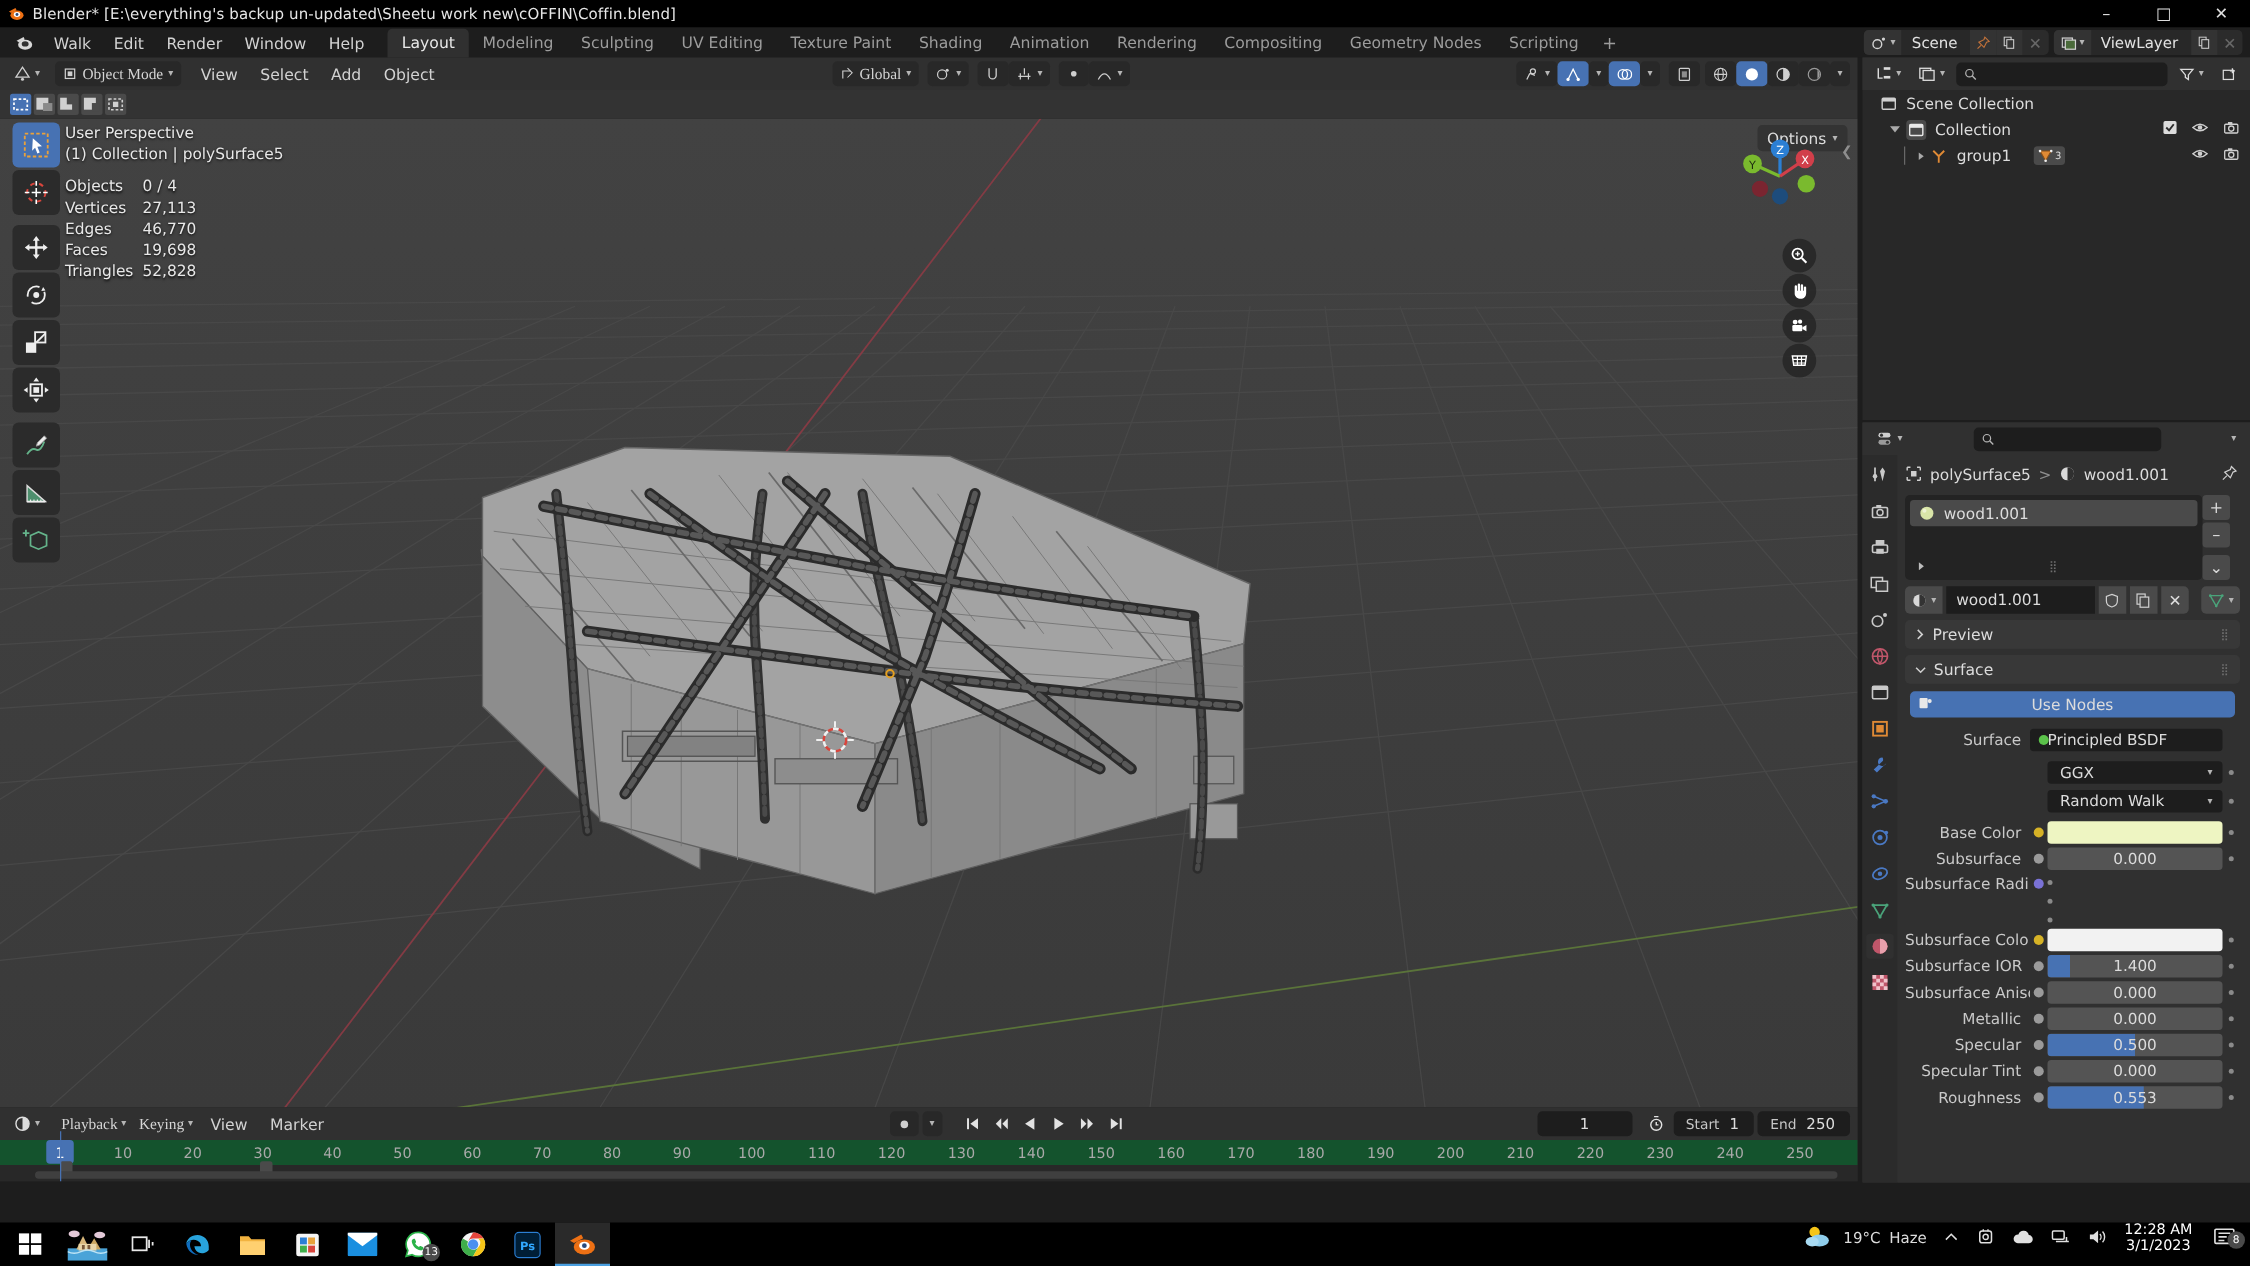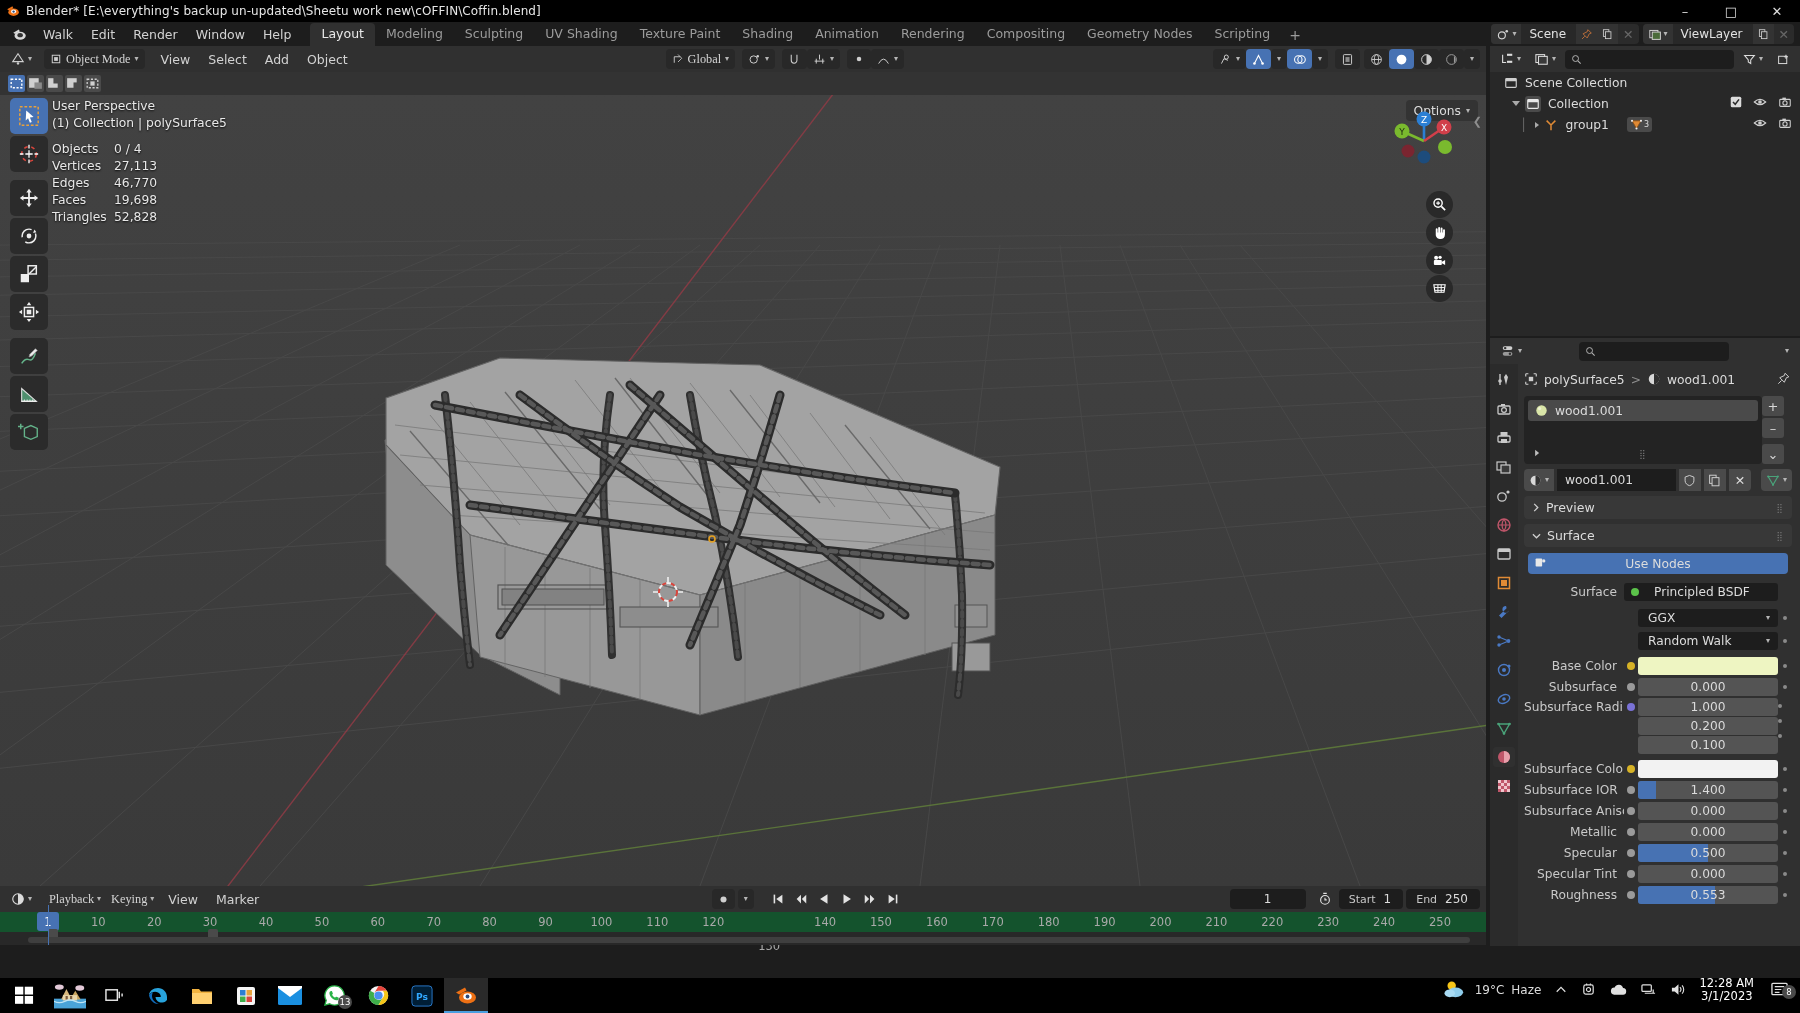--- a/index.html
+++ b/index.html
@@ -165,21 +165,21 @@
               display: flex; align-items: center; justify-content: center; position: relative; font-size: 12.3px; }
   .usenodes .nico { position: absolute; left: 6px; }
 
   .prow { display: flex; align-items: center; height: 20px; margin-top: 1px; }
   .prow .lab { width: 100px; text-align: right; padding-right: 7px; font-size: 12.2px; color: #c9c9c9;
                white-space: nowrap; overflow: hidden; }
   .prow .sock { width: 14px; display: flex; justify-content: center; }
   .dot { width: 8px; height: 8px; border-radius: 50%; }
   .prow .ctl { flex: 1; height: 18px; border-radius: 3px; display: flex; align-items: center;
                justify-content: center; font-size: 12.2px; position: relative; overflow: hidden; }
-  .ctl.dark { background: #1d1d1d; justify-content: flex-start; padding-left: 30px; }
+  .ctl.dark { background: #1d1d1d; justify-content: flex-start; padding-left: 14px; }
   .ctl.grey { background: #545454; }
   .ctl.slider { background: #545454; }
   .ctl.slider .fill { position: absolute; left: 0; top: 0; bottom: 0; background: #4772b3; }
   .ctl.slider .txt { position: relative; z-index: 1; }
   .ctl.swatch { border: none; }
   .ctl.dropdown { background: #1d1d1d; justify-content: flex-start; padding-left: 10px; }
   .ctl.dropdown .ch { position: absolute; right: 8px; }
   .prow .endd { width: 14px; display: flex; justify-content: center; }
   .endd .d2 { width: 4px; height: 4px; border-radius: 50%; background: #8a8a8a; }
   .grp3 { flex: 1; }
@@ -235,21 +235,21 @@
     <div class="menu-item">Walk</div>
     <div class="menu-item">Edit</div>
     <div class="menu-item">Render</div>
     <div class="menu-item">Window</div>
     <div class="menu-item">Help</div>
 
     <div class="wtabs">
       <div class="wtab active">Layout</div>
       <div class="wtab">Modeling</div>
       <div class="wtab">Sculpting</div>
-      <div class="wtab">UV Shading</div>
+      <div class="wtab">UV Editing</div>
       <div class="wtab">Texture Paint</div>
       <div class="wtab">Shading</div>
       <div class="wtab">Animation</div>
       <div class="wtab">Rendering</div>
       <div class="wtab">Compositing</div>
       <div class="wtab">Geometry Nodes</div>
       <div class="wtab">Scripting</div>
       <div class="wtab-plus">+</div>
     </div>
 
@@ -804,21 +804,21 @@
         <div class="tick" style="left: 210.12px;">30</div>
         <div class="tick" style="left: 266.024px;">40</div>
         <div class="tick" style="left: 321.928px;">50</div>
         <div class="tick" style="left: 377.831px;">60</div>
         <div class="tick" style="left: 433.735px;">70</div>
         <div class="tick" style="left: 489.639px; text-align: center;">80</div>
         <div class="tick" style="left: 545.542px;">90</div>
         <div class="tick" style="left: 601.446px;">100</div>
         <div class="tick" style="left: 657.349px;">110</div>
         <div class="tick" style="left: 713.253px;">120</div>
-        <div class="tick" style="left: 769.157px; margin-top: 24px;">130</div>
+        <div class="tick" style="left: 769.157px;">130</div>
         <div class="tick" style="left: 825.06px;">140</div>
         <div class="tick" style="left: 880.964px;">150</div>
         <div class="tick" style="left: 936.867px;">160</div>
         <div class="tick" style="left: 992.771px;">170</div>
         <div class="tick" style="left: 1048.67px;">180</div>
         <div class="tick" style="left: 1104.58px;">190</div>
         <div class="tick" style="left: 1160.48px;">200</div>
         <div class="tick" style="left: 1216.39px;">210</div>
         <div class="tick" style="left: 1272.29px;">220</div>
         <div class="tick" style="left: 1328.19px;">230</div>
@@ -1246,25 +1246,20 @@
         <span class="endd">
             <i class="d2"></i>
           </span>
       </div>
 
       <div class="prow" style="height:auto;align-items:flex-start">
         <span class="lab" style="line-height:18px">Subsurface Radius</span>
         <span class="sock" style="padding-top:5px">
             <i class="dot" id="sock2" style="background: rgb(122, 114, 214);"></i>
           </span>
-        <span class="grp3">
-          <span class="ctl grey" style="display:flex">1.000</span>
-          <span class="ctl grey" style="display:flex">0.200</span>
-          <span class="ctl grey" style="display:flex">0.100</span>
-        </span>
         <span class="endd" style="flex-direction:column;gap:11px;padding-top:6px">
           <i class="d2"></i>
             <i class="d2"></i>
             <i class="d2"></i>
         </span>
       </div>
 
       <div class="prow" style="margin-top:4px">
         <span class="lab">Subsurface Color</span>
         <span class="sock">

